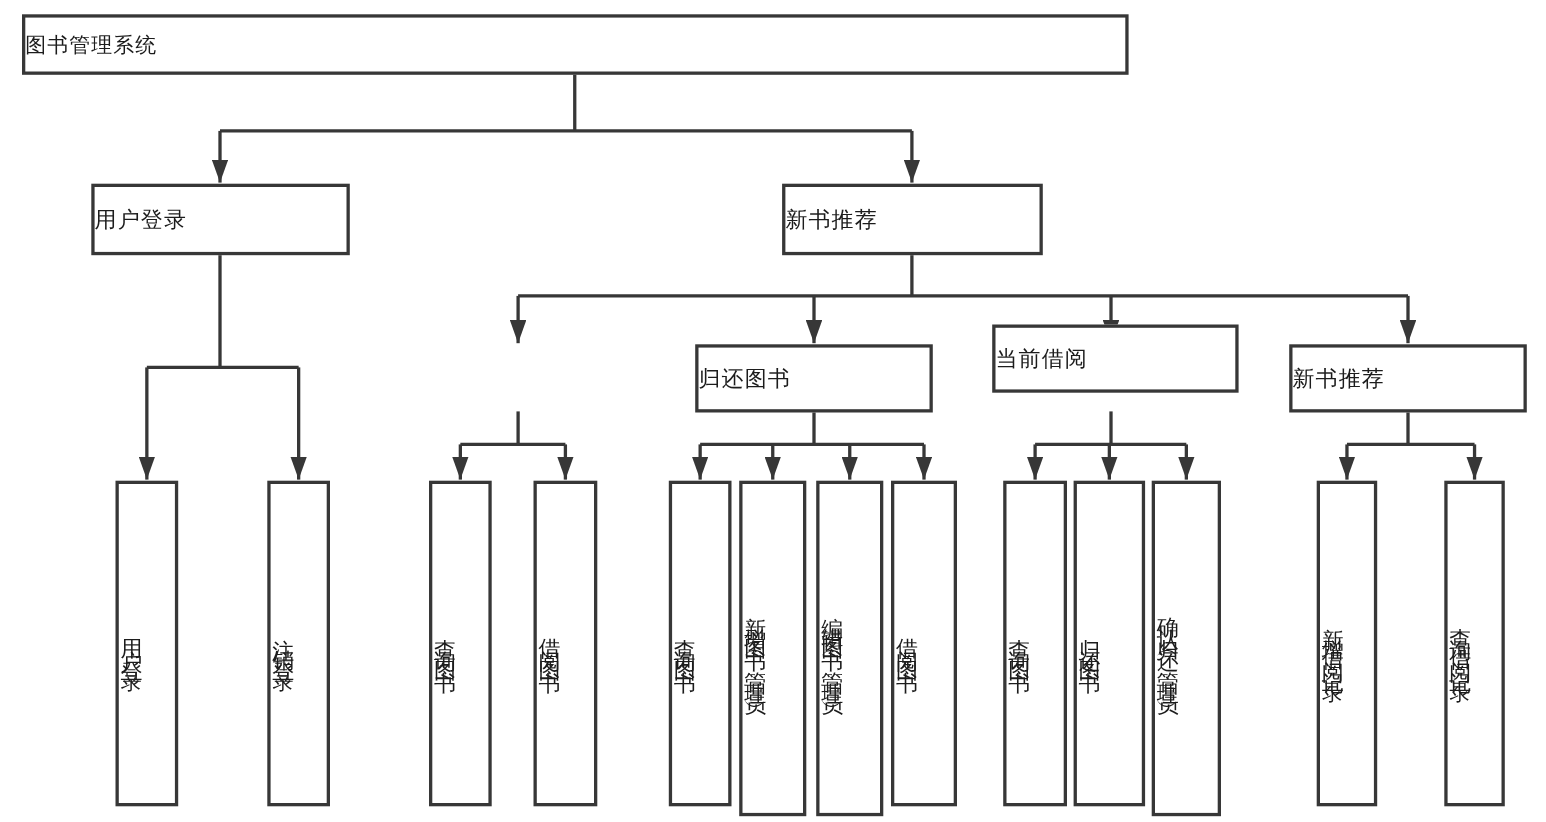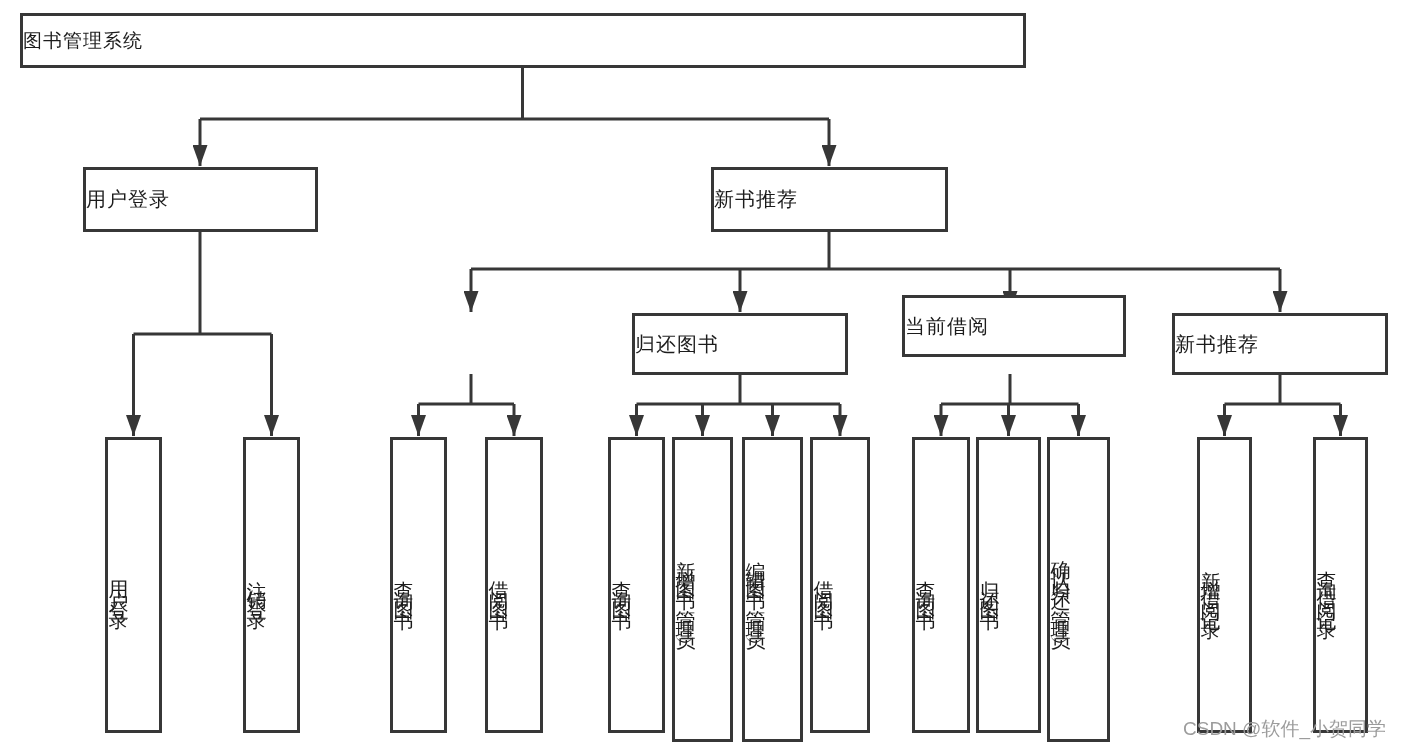--- a/index.html
+++ b/index.html
@@ -158,15 +158,14 @@
     <span>确认归还（管理员）</span>
   </div>
 
   <div class="node vnode" style="left:1197px;top:437px;width:55px;height:296px">
     <span>新增借阅记录</span>
   </div>
   <div class="node vnode" style="left:1313px;top:437px;width:55px;height:296px">
     <span>查询借阅记录</span>
   </div>
 
-  <div class="watermark">CSDN @软件_小贺同学</div>
 
 </div>
 
 </body></html>

